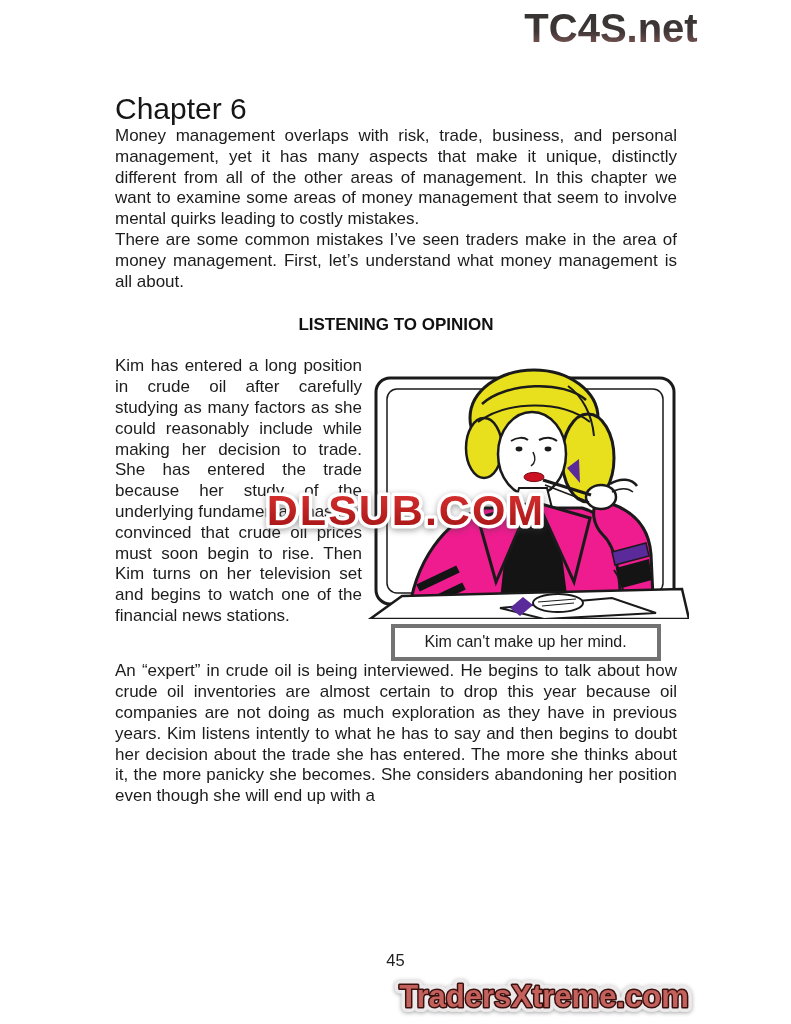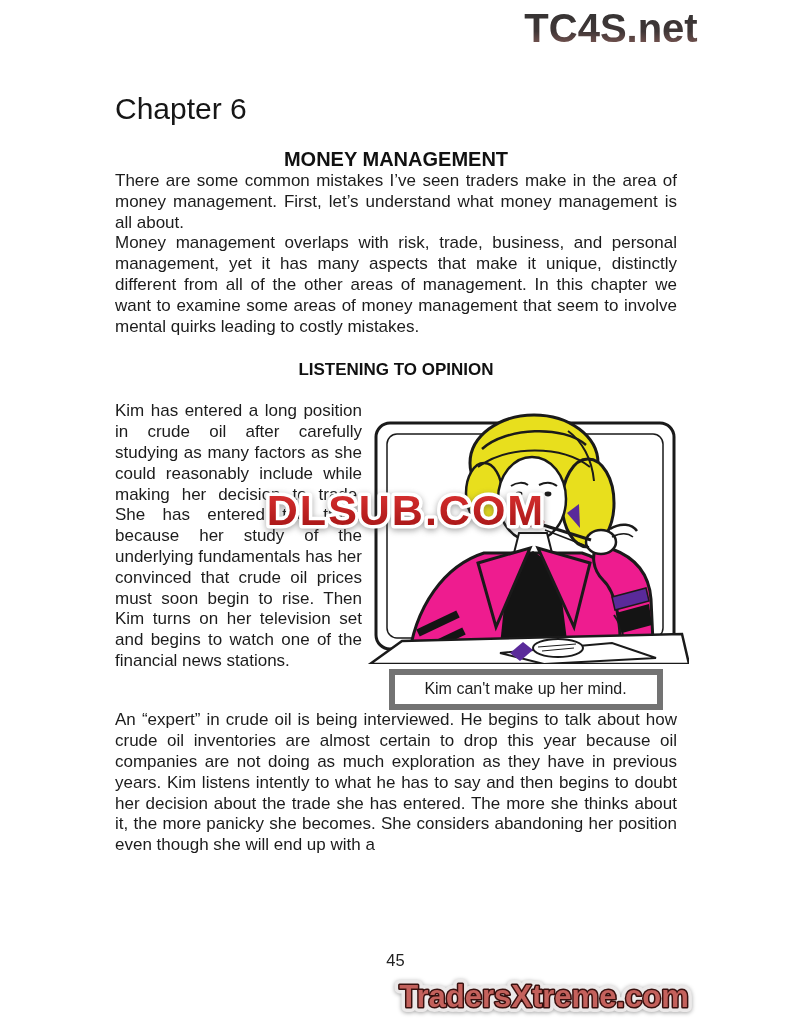--- a/index.html
+++ b/index.html
@@ -20,21 +20,21 @@
   .p1 { margin-top:33px; }
   .p2 { margin-top:21px; }
   .section-heading {
     margin:23px 0 0 0; font-size:17px; font-weight:bold; text-align:center; color:#111;
   }
   .kim-row { margin-top:21px; display:flex; }
   .kim-text { width:247px; flex:none; }
   .kim-figure { width:327px; flex:none; margin-right:-12px; }
   .kim-figure svg.clipart { display:block; }
   .caption-box {
-    width:262px; margin:5px auto 0 auto; border:6px solid #737373;
+    width:262px; margin:5px auto 0 auto; border:4px solid #737373;
     text-align:center; font-size:16px; padding:5px 0 6px 0; color:#1c1c1c; background:#fff;
   }
   .p3b { margin-top:3px; }
   .page-number {
     position:absolute; top:951px; left:0; width:791px; text-align:center;
     font-size:16.5px; color:#222;
   }
   .tc4s-logo { position:absolute; top:2px; right:4px; }
   .dlsub-watermark {
     position:absolute; top:483px; left:256px;
@@ -58,24 +58,23 @@
           <stop offset="0.58" stop-color="#403737"></stop>
           <stop offset="1" stop-color="#8f615c"></stop>
         </linearGradient>
       </defs>
       <text x="94" y="40" text-anchor="middle" font-family="Liberation Sans, sans-serif" font-size="40" font-weight="bold" fill="url(#tcgrad)">TC4S.net</text>
     </svg>
   </div>
 
   <div class="content">
     <h1 class="chapter-title">Chapter 6</h1>
-    <h2 class="chapter-subtitle">MONEY MANAGEMENT</h2>
 
+    <p class="body p2">Money management overlaps with risk, trade, business, and personal management, yet it has many aspects that make it unique, distinctly different from all of the other areas of management.  In this chapter we want to examine some areas of money management that seem to involve mental quirks leading to costly mistakes.</p>
     <p class="body p1">There are some common mistakes I’ve seen traders make in the area of money management.  First, let’s understand what money management is all about.</p>
-    <p class="body p2">Money management overlaps with risk, trade, business, and personal management, yet it has many aspects that make it unique, distinctly different from all of the other areas of management.  In this chapter we want to examine some areas of money management that seem to involve mental quirks leading to costly mistakes.</p>
 
     <h3 class="section-heading">LISTENING TO OPINION</h3>
 
     <div class="kim-row">
       <p class="body kim-text">Kim has entered a long position in crude oil after carefully studying as many factors as she could reasonably include while making her decision to trade.  She has entered the trade because her study of the underlying fundamentals has her convinced that crude oil prices must soon begin to rise.  Then Kim turns on her television set and begins to watch one of the financial news stations.</p>
 
       <div class="kim-figure">
         <svg class="clipart" width="327" height="263" viewBox="0 0 327 263">
 
           <rect x="14" y="22" width="298" height="226" rx="14" fill="none" stroke="#1a1a1a" stroke-width="3"></rect>

